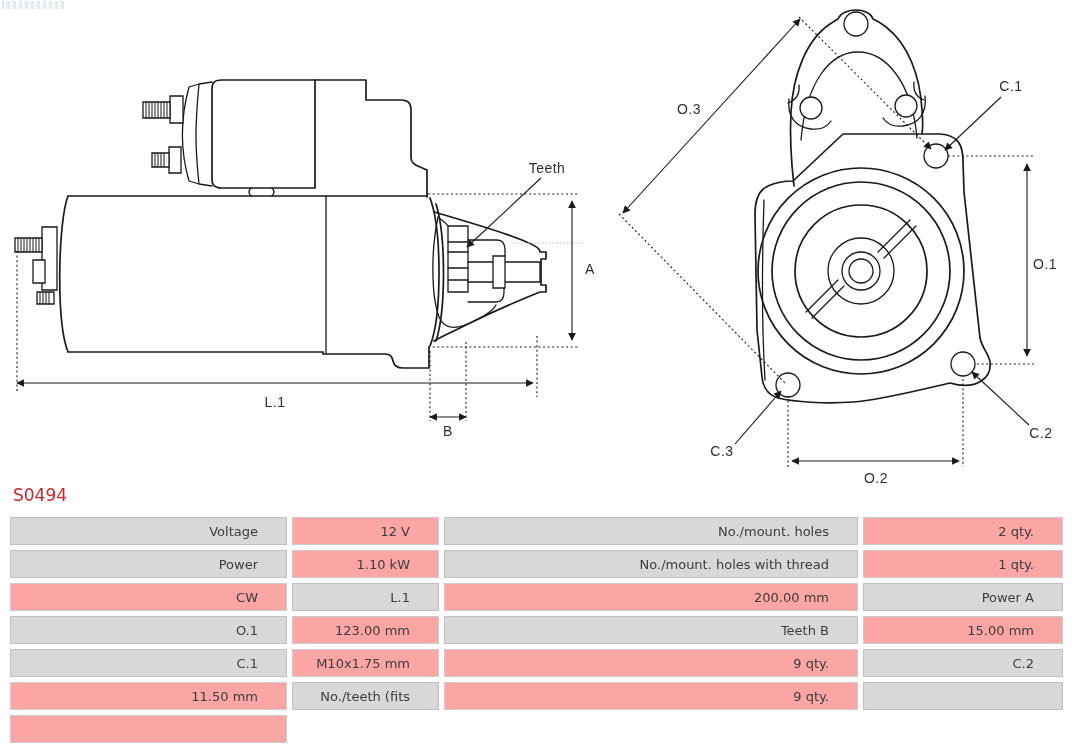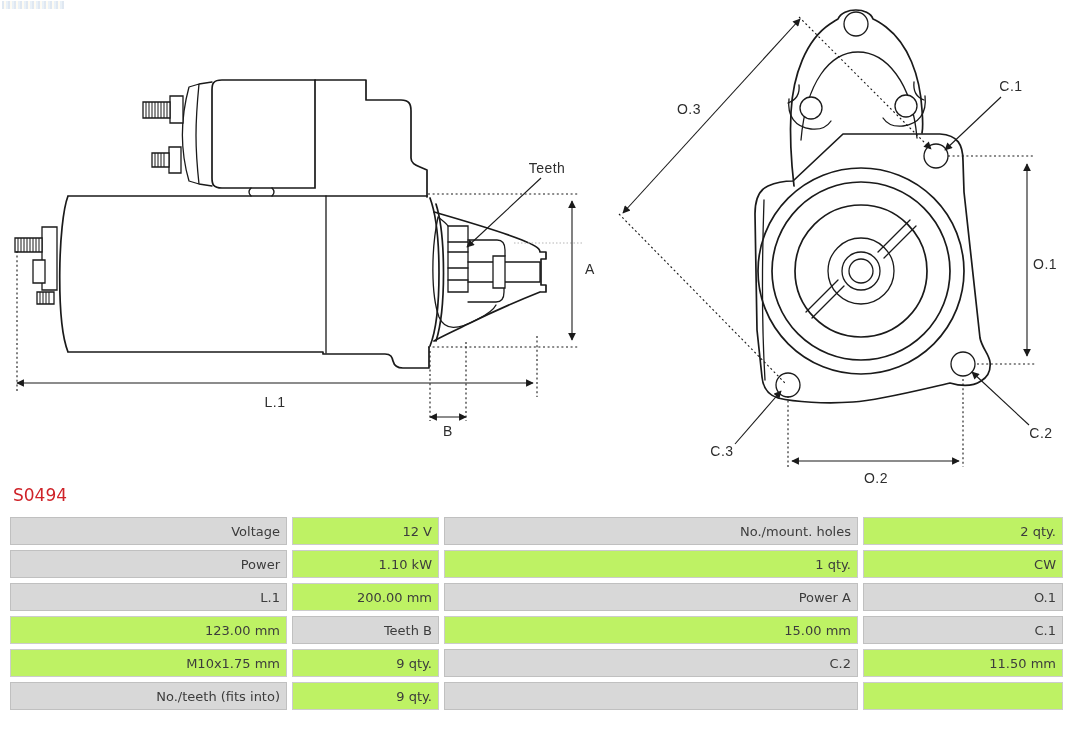--- a/index.html
+++ b/index.html
@@ -4,23 +4,23 @@
 <style>
   html,body{margin:0;padding:0;background:#fff;}
   .page{position:relative;width:1080px;height:753px;background:#ffffff;overflow:hidden;
         font-family:"DejaVu Sans","Liberation Sans",sans-serif;}
   .watermark{position:absolute;left:2px;top:1px;width:62px;height:8px;opacity:.45;
      background:repeating-linear-gradient(90deg,#b9cbe0 0 2px,#fdf6e3 2px 4px,#cfe0ef 4px 6px);}
   .part-number{position:absolute;left:13px;top:485px;font-size:17px;color:#cf2329;text-align:center;}
   .spec-table{position:absolute;left:10px;top:517px;width:1053px;display:grid;
       grid-template-columns:277px 147px 414px 200px;column-gap:5px;row-gap:5px;}
   .cell{height:28px;line-height:27px;font-size:13px;color:#3c3c3c;text-align:right;
-      padding-right:6px;box-sizing:border-box;overflow:hidden;}
+      padding-right:28px;box-sizing:border-box;overflow:hidden;}
   .lbl{background:#d8d8d8;border:1px solid #c0c0c0;}
-  .val{background:#bef264;border:1px solid #cccccc;}
+  .val{background:#fca5a5;border:1px solid #cccccc;}
   svg.diagram{position:absolute;left:0;top:0;}
   .ln{fill:none;stroke:#1a1a1a;stroke-width:1.7;stroke-linejoin:round;stroke-linecap:round;}
   .ln2{fill:none;stroke:#1a1a1a;stroke-width:1.3;stroke-linejoin:round;stroke-linecap:round;}
   .fillw{fill:#ffffff;stroke:#1a1a1a;stroke-width:1.7;}
   .fillw2{fill:#ffffff;stroke:#1a1a1a;stroke-width:1.3;}
   .dim{fill:none;stroke:#1a1a1a;stroke-width:1.1;}
   .dot{fill:none;stroke:#1a1a1a;stroke-width:1.1;stroke-dasharray:2,2.6;}
   .faint{fill:none;stroke:#b5b5b5;stroke-width:1;stroke-dasharray:1.5,2;}
   .hatch{fill:none;stroke:#1a1a1a;stroke-width:1;}
   text.dimlab{font-family:"Liberation Sans",sans-serif;font-size:14px;fill:#2e2e2e;letter-spacing:.5px;}
@@ -140,20 +140,21 @@
 
   <div class="part-number">S0494</div>
 
   <div class="spec-table" id="spec-table">
       <div class="cell lbl">Voltage</div>
       <div class="cell val">12 V</div>
       <div class="cell lbl">No./mount. holes</div>
       <div class="cell val">2 qty.</div>
       <div class="cell lbl">Power</div>
       <div class="cell val">1.10 kW</div>
+      <div class="cell lbl">No./mount. holes with thread</div>
       <div class="cell val">1 qty.</div>
       <div class="cell val">CW</div>
       <div class="cell lbl">L.1</div>
       <div class="cell val">200.00 mm</div>
       <div class="cell lbl">Power A</div>
       <div class="cell lbl">O.1</div>
       <div class="cell val">123.00 mm</div>
       <div class="cell lbl">Teeth B</div>
       <div class="cell val">15.00 mm</div>
       <div class="cell lbl">C.1</div>

